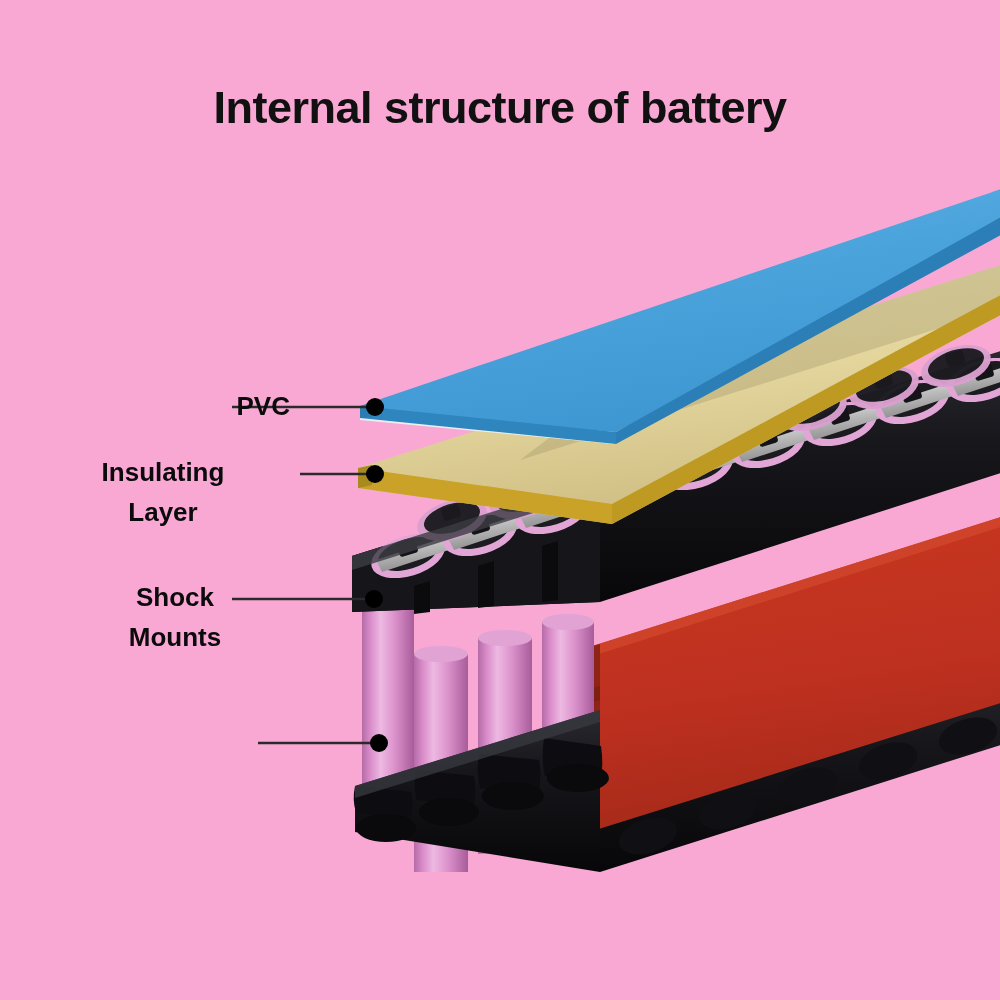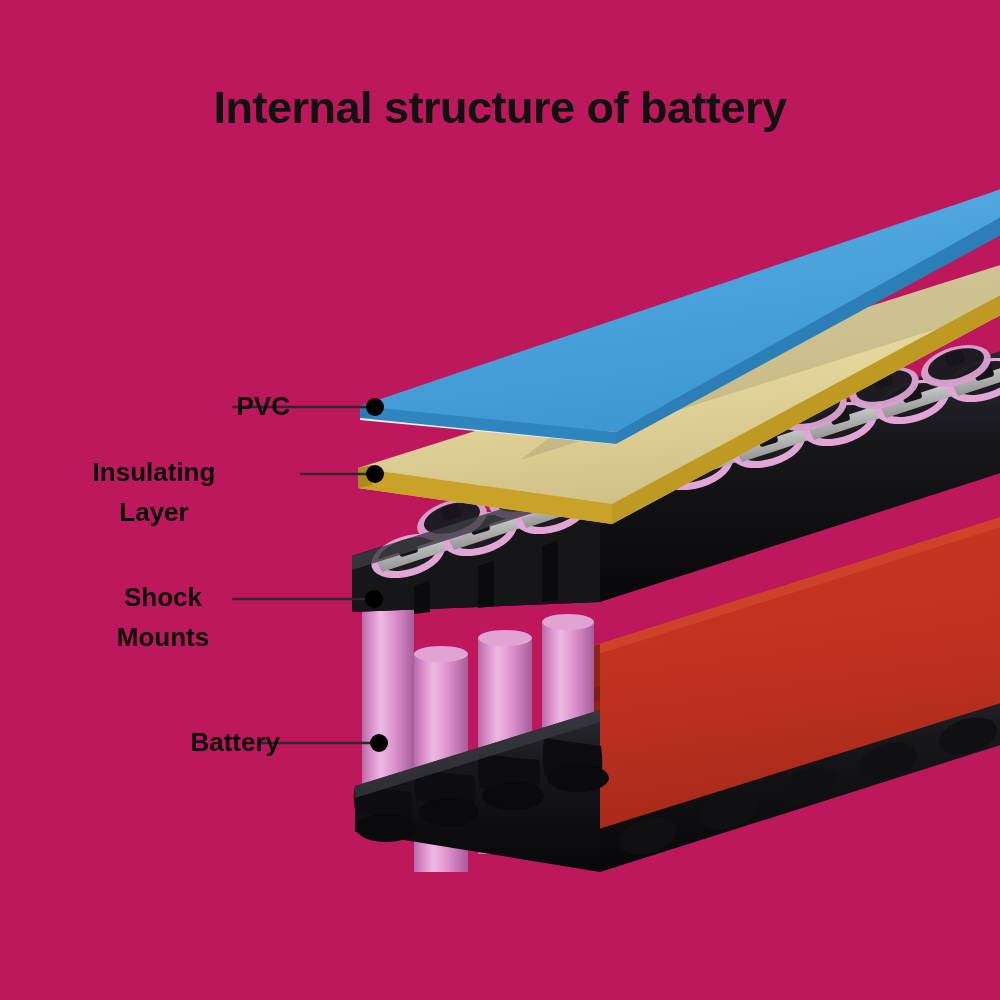--- a/index.html
+++ b/index.html
@@ -5,21 +5,21 @@
 <style>
   html, body {
     margin: 0;
     padding: 0;
     background: #ffffff;
   }
   #page {
     position: relative;
     width: 1000px;
     height: 1000px;
-    background: #be185d;
+    background: #f9a8d4;
     overflow: hidden;
     font-family: "Liberation Sans", sans-serif;
   }
   #diagram-title {
     position: absolute;
     left: 0;
     top: 82px;
     width: 1000px;
     text-align: center;
     font-family: "Liberation Sans", sans-serif;
@@ -33,22 +33,22 @@
     position: absolute;
     font-family: "Liberation Sans", sans-serif;
     font-weight: bold;
     font-size: 26px;
     line-height: 40px;
     color: #0b0b0b;
     text-align: center;
     white-space: pre-line;
   }
   #label-pvc       { left: 60px; top: 386px; width: 230px; text-align: right; }
-  #label-insulating{ left: 19px; top: 452px; width: 270px; }
-  #label-shock     { left: 48px; top: 577px; width: 230px; }
+  #label-insulating{ left: 28px; top: 452px; width: 270px; }
+  #label-shock     { left: 60px; top: 577px; width: 230px; }
   #label-battery   { left: 60px; top: 722px; width: 220px; text-align: right; }
   #art { position: absolute; left: 0; top: 0; }
 </style>
 </head>
 <body>
 
 <div id="page">
 
   <div id="diagram-title">Internal structure of battery</div>
 
@@ -314,15 +314,14 @@
   </svg>
 
   <div class="callout-label" id="label-pvc">PVC</div>
 
   <div class="callout-label" id="label-insulating">Insulating
 Layer</div>
 
   <div class="callout-label" id="label-shock">Shock
 Mounts</div>
 
-  <div class="callout-label" id="label-battery">Battery</div>
 
 </div>
 
 </body></html>

